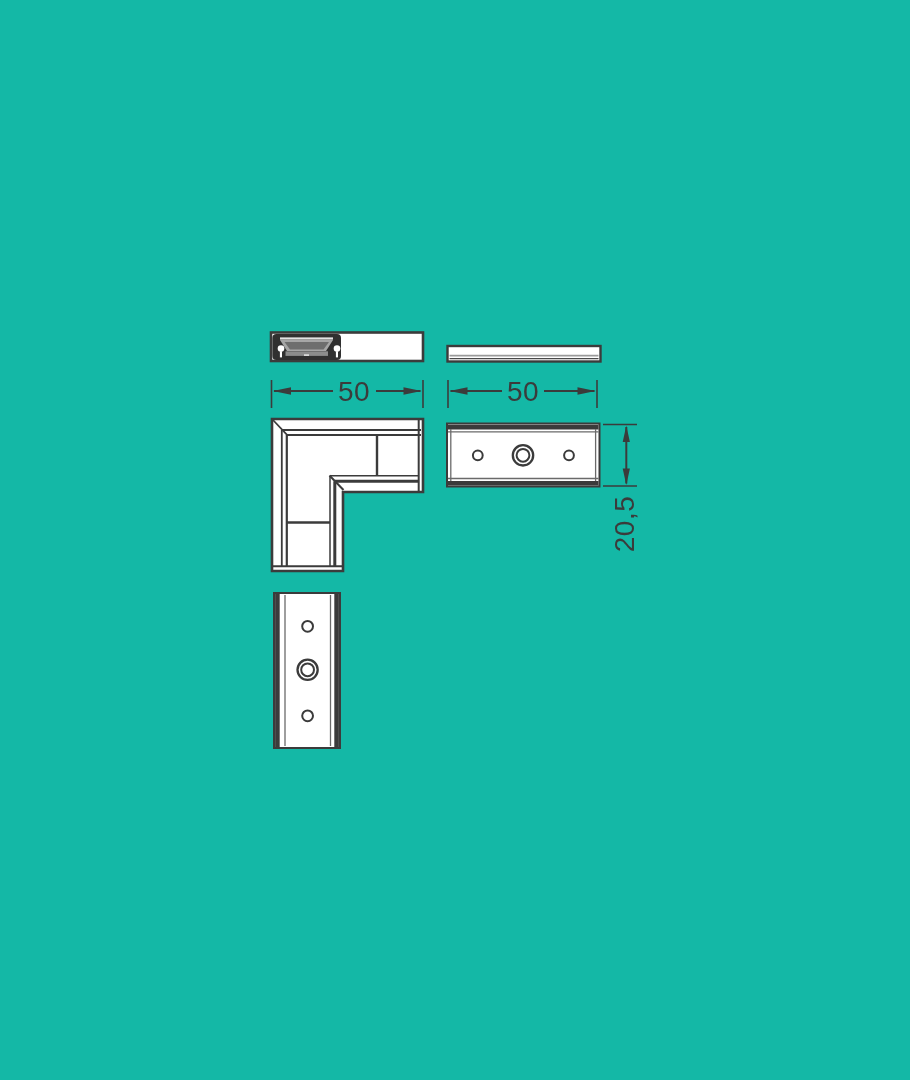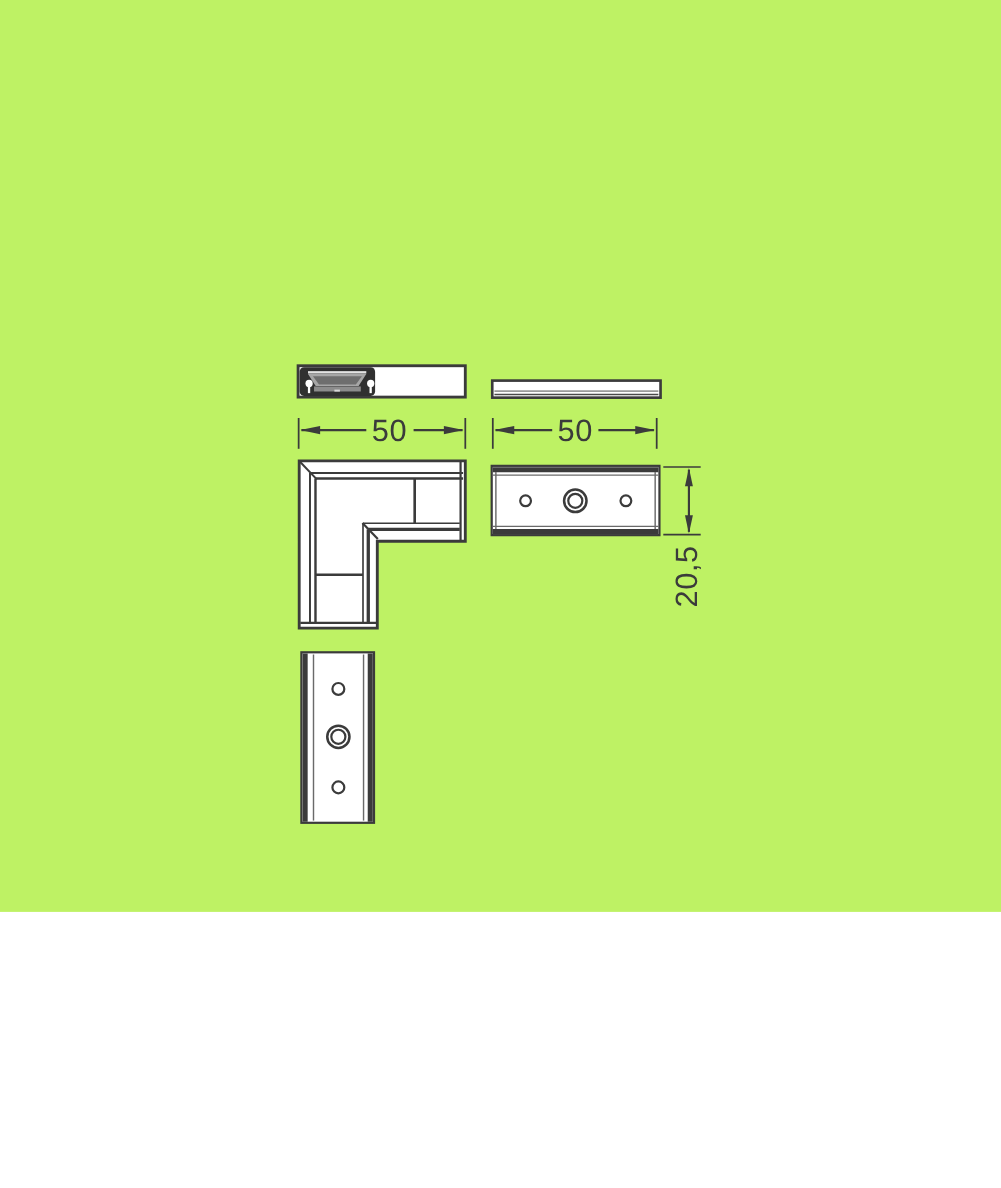--- a/index.html
+++ b/index.html
@@ -3,22 +3,22 @@
 <meta charset="utf-8">
 <style>
   html, body {
     margin: 0;
     padding: 0;
     background: #ffffff;
   }
   .canvas {
     position: relative;
     width: 910px;
-    height: 829px;
-    background: #bef264;
+    height: 1080px;
+    background: #14b8a6;
     overflow: hidden;
     font-family: "Liberation Sans", sans-serif;
   }
   svg { display: block; }
   .dim-text {
     font-family: "Liberation Sans", sans-serif;
     font-size: 28px;
     letter-spacing: 0.5px;
     fill: #3b3b3b;
   }

